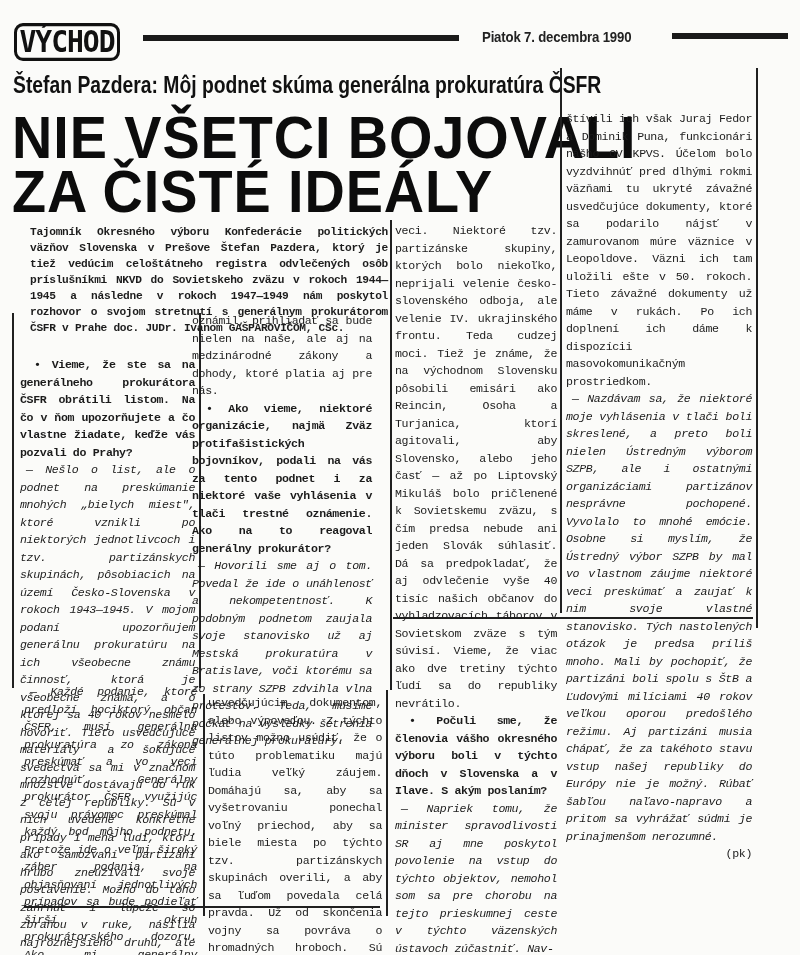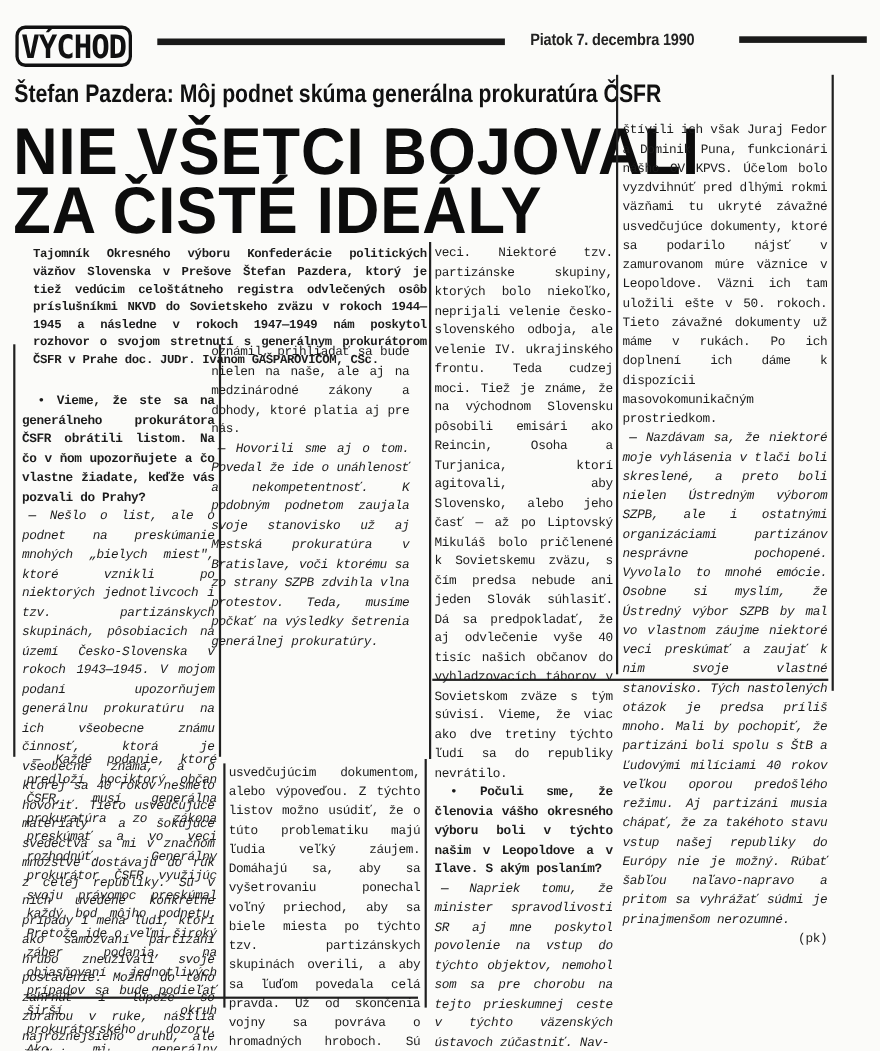--- a/index.html
+++ b/index.html
@@ -80,30 +80,31 @@
   <p class="q">• Vieme, že ste sa na generálneho prokurátora ČSFR obrátili listom. Na čo v ňom upozorňujete a čo vlastne žiadate, keďže vás pozvali do Prahy?</p>
   <p class="a">— Nešlo o list, ale o podnet na preskúmanie mnohých „bielych miest", ktoré vznikli po niektorých jednotlivcoch i tzv. partizánskych skupinách, pôsobiacich na území Česko-Slovenska v rokoch 1943—1945. V mojom podaní upozorňujem generálnu prokuratúru na ich všeobecne známu činnosť, ktorá je všeobecne známa, a o ktorej sa 40 rokov nesmelo hovoriť. Tieto usvedčujúce materiály a šokujúce svedectvá sa mi v značnom množstve dostávajú do rúk z celej republiky. Sú v nich uvedené konkrétne prípady i mená ľudí, ktorí ako samozvaní partizáni hrubo zneužívali svoje postavenie. Možno do toho zahrnúť i lúpeže so zbraňou v ruke, násilia najrôznejšieho druhu, ale žiaľ i vraždy.</p>
 </div>
 
 <div class="abs col" style="left:24px; top:683px; width:173px;">
   <p class="a">— Každé podanie, ktoré predloží hociktorý občan ČSFR, musí generálna prokuratúra zo zákona preskúmať a vo veci rozhodnúť. Generálny prokurátor ČSFR využijúc svoju právomoc preskúmal každý bod môjho podnetu. Pretože ide o veľmi široký záber podania, na objasňovaní jednotlivých prípadov sa bude podieľať širší okruh prokurátorského dozoru. Ako mi generálny prokurátor</p>
 </div>
 
 <div class="abs col" style="left:192px; top:312px; width:180px;">
   <p>oznámil, prihliadať sa bude nielen na naše, ale aj na medzinárodné zákony a dohody, ktoré platia aj pre nás.</p>
+  <p class="q">• Ako vieme, niektoré organizácie, najmä Zväz protifašistických bojovníkov, podali na vás za tento podnet i za niektoré vaše vyhlásenia v tlači trestné oznámenie. Ako na to reagoval generálny prokurátor?</p>
   <p class="a">— Hovorili sme aj o tom. Povedal že ide o unáhlenosť a nekompetentnosť. K podobným podnetom zaujala svoje stanovisko už aj Mestská prokuratúra v Bratislave, voči ktorému sa zo strany SZPB zdvihla vlna protestov. Teda, musíme počkať na výsledky šetrenia generálnej prokuratúry.</p>
 </div>
 
 <div class="abs col" style="left:208px; top:694px; width:174px;">
   <p>usvedčujúcim dokumentom, alebo výpoveďou. Z týchto listov možno usúdiť, že o túto problematiku majú ľudia veľký záujem. Domáhajú sa, aby sa vyšetrovaniu ponechal voľný priechod, aby sa biele miesta po týchto tzv. partizánskych skupinách overili, a aby sa ľuďom povedala celá pravda. Už od skončenia vojny sa povráva o hromadných hroboch. Sú svedkovia, ktorí ochotne kedykoľvek prídu dosvedčiť miesta hromadných popráv. Toto je však trestná záležitosť. Nám však ide aj o politickú stránku</p>
 </div>
 
 <div class="abs col" style="left:395px; top:222px; width:162px;">
   <p>veci. Niektoré tzv. partizánske skupiny, ktorých bolo niekoľko, neprijali velenie česko-slovenského odboja, ale velenie IV. ukrajinského frontu. Teda cudzej moci. Tiež je známe, že na východnom Slovensku pôsobili emisári ako Reincin, Osoha a Turjanica, ktorí agitovali, aby Slovensko, alebo jeho časť — až po Liptovský Mikuláš bolo pričlenené k Sovietskemu zväzu, s čím predsa nebude ani jeden Slovák súhlasiť. Dá sa predpokladať, že aj odvlečenie vyše 40 tisíc našich občanov do vyhladzovacích táborov v Sovietskom zväze s tým súvisí. Vieme, že viac ako dve tretiny týchto ľudí sa do republiky nevrátilo.</p>
-  <p class="q">• Počuli sme, že členovia vášho okresného výboru boli v týchto našim v Leopoldove a v Ilave. S akým poslaním?</p>
+  <p class="q">• Počuli sme, že členovia vášho okresného výboru boli v týchto dňoch v Slovenska a v Ilave. S akým poslaním?</p>
   <p class="a">— Napriek tomu, že minister spravodlivosti SR aj mne poskytol povolenie na vstup do týchto objektov, nemohol som sa pre chorobu na tejto prieskumnej ceste v týchto väzenských ústavoch zúčastniť. Nav-</p>
 </div>
 
 <div class="abs col" style="left:566px; top:70px; width:186px;margin-top:40px;">
   <p>štívili ich však Juraj Fedor a Dominik Puna, funkcionári nášho OV KPVS. Účelom bolo vyzdvihnúť pred dlhými rokmi väzňami tu ukryté závažné usvedčujúce dokumenty, ktoré sa podarilo nájsť v zamurovanom múre väznice v Leopoldove. Väzni ich tam uložili ešte v 50. rokoch. Tieto závažné dokumenty už máme v rukách. Po ich doplnení ich dáme k dispozícii masovokomunikačným prostriedkom.</p>
   <p class="a">— Nazdávam sa, že niektoré moje vyhlásenia v tlači boli skreslené, a preto boli nielen Ústredným výborom SZPB, ale i ostatnými organizáciami partizánov nesprávne pochopené. Vyvolalo to mnohé emócie. Osobne si myslím, že Ústredný výbor SZPB by mal vo vlastnom záujme niektoré veci preskúmať a zaujať k nim svoje vlastné stanovisko. Tých nastolených otázok je predsa príliš mnoho. Mali by pochopiť, že partizáni boli spolu s ŠtB a Ľudovými milíciami 40 rokov veľkou oporou predošlého režimu. Aj partizáni musia chápať, že za takéhoto stavu vstup našej republiky do Európy nie je možný. Rúbať šabľou naľavo-napravo a pritom sa vyhrážať súdmi je prinajmenšom nerozumné.</p>
   <p>
       <span class="sig">(pk)</span>
     </p>
 </div>

